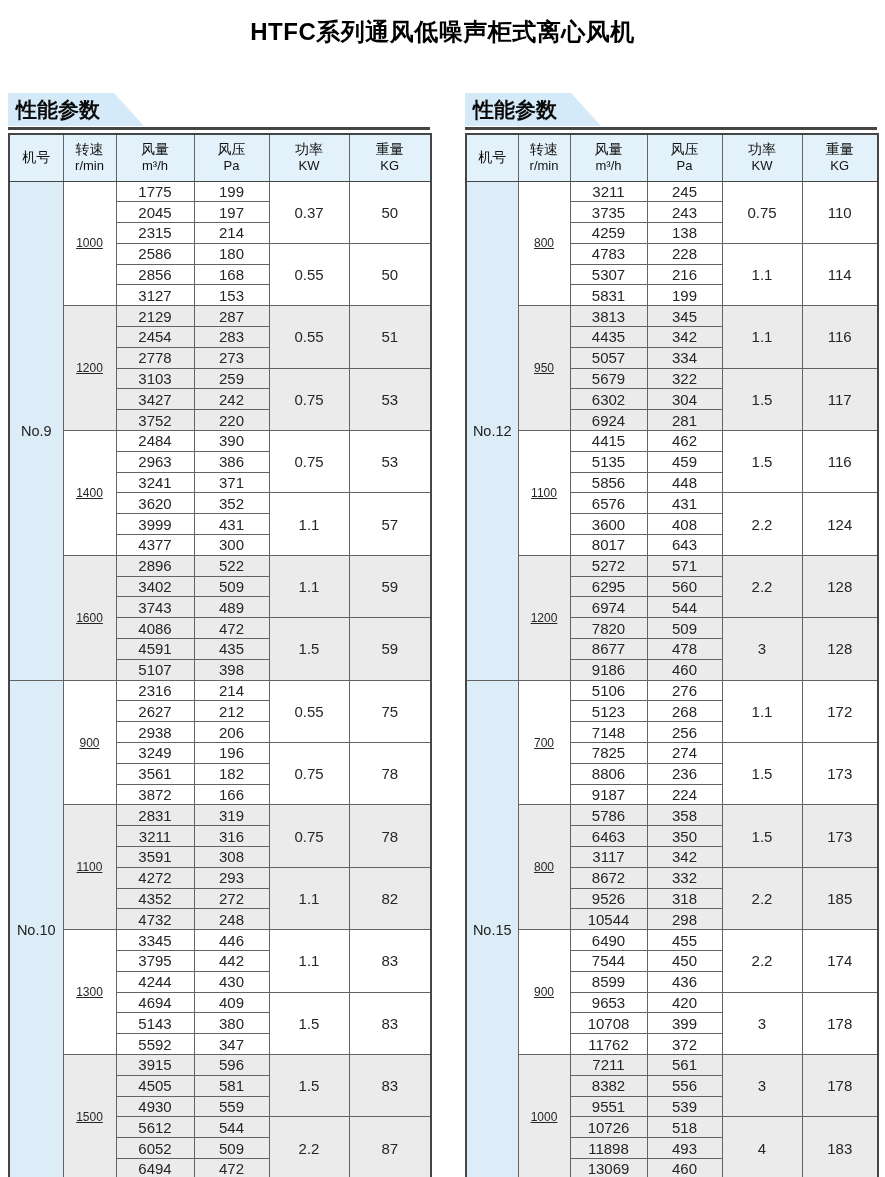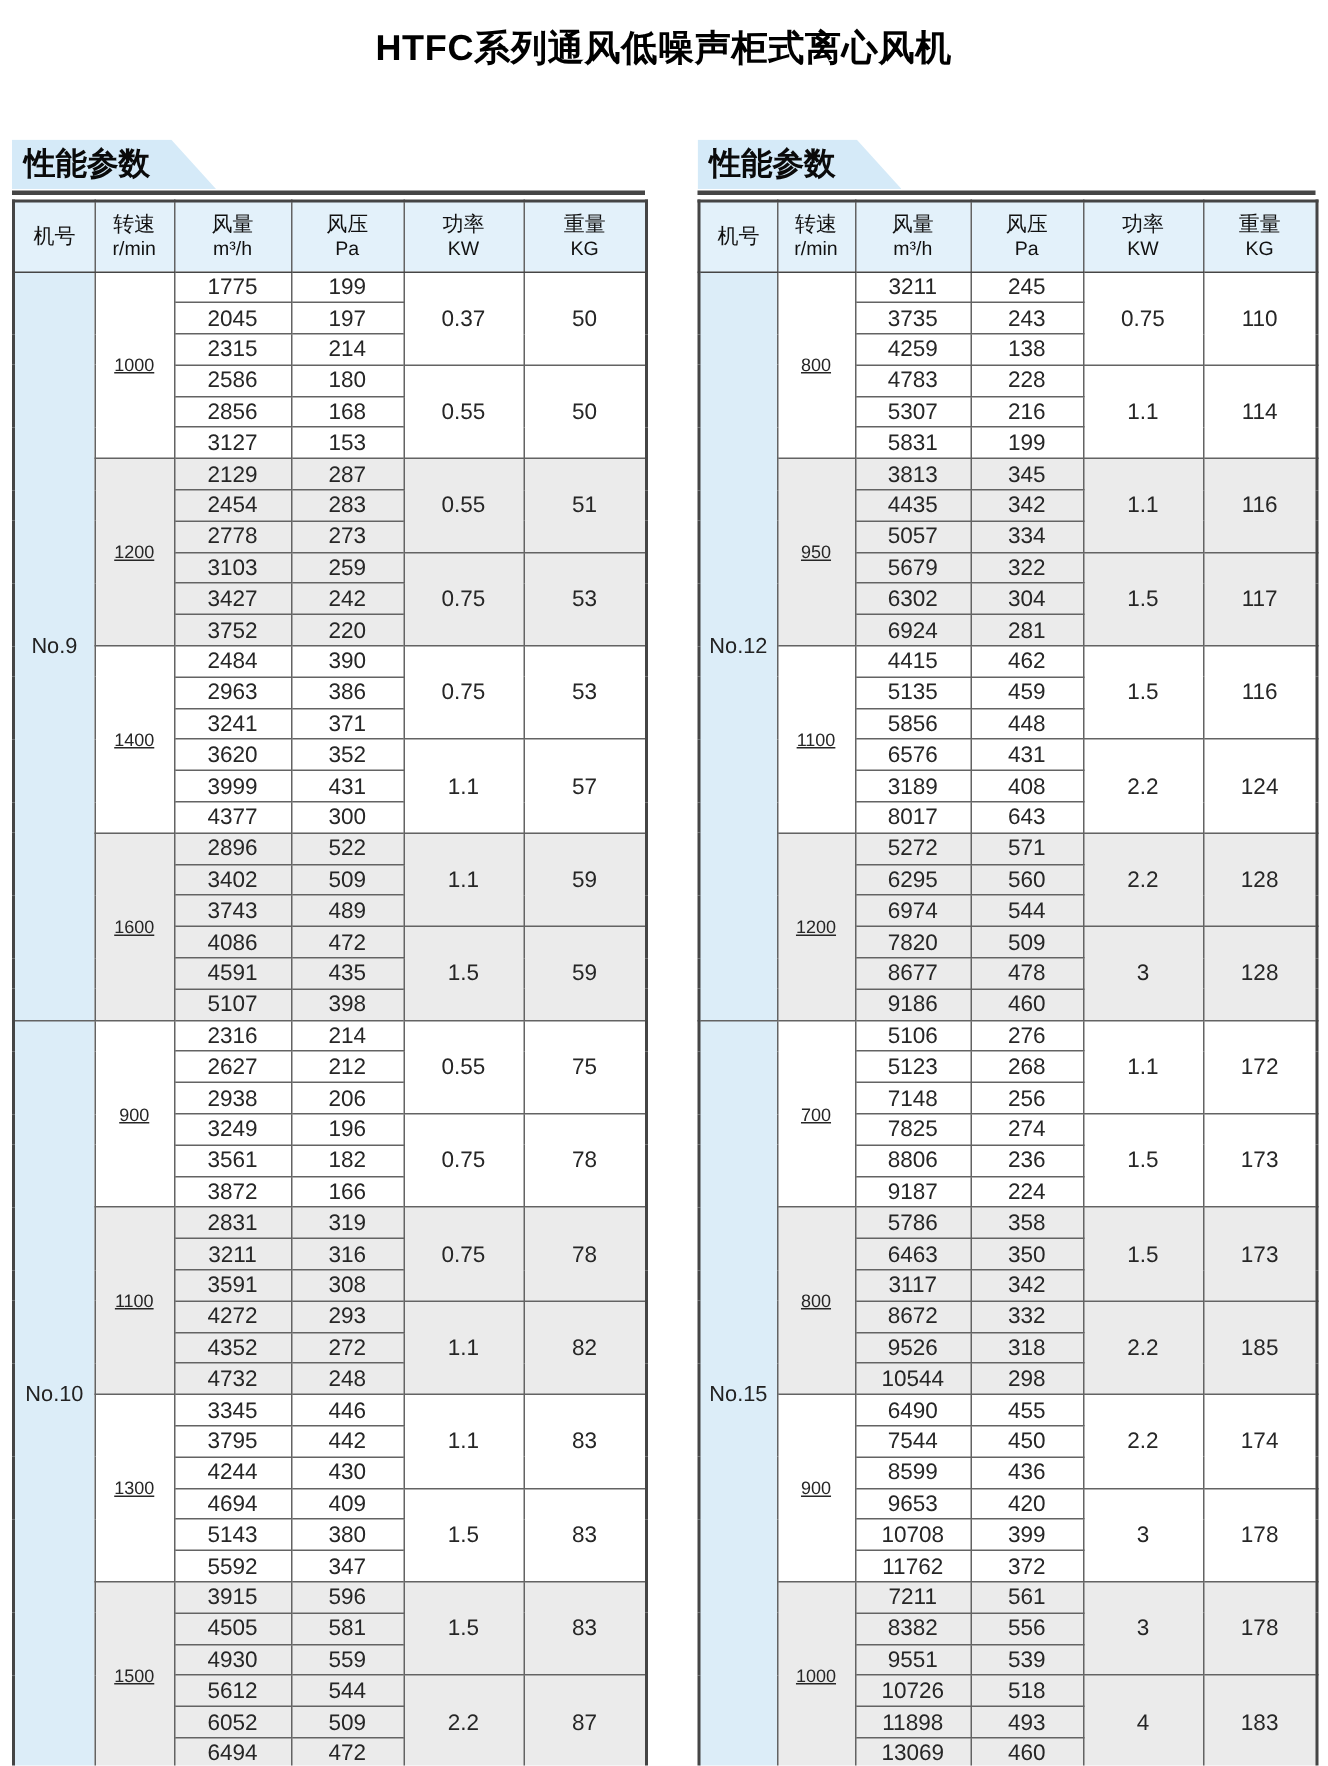--- a/index.html
+++ b/index.html
@@ -447,21 +447,21 @@
           <td class="num-cell">5856</td>
           <td class="num-cell">448</td>
         </tr>
         <tr class="g-plain">
           <td class="num-cell">6576</td>
           <td class="num-cell">431</td>
           <td class="num-cell" rowspan="3">2.2</td>
           <td class="num-cell" rowspan="3">124</td>
         </tr>
         <tr class="g-plain">
-          <td class="num-cell">3189</td>
+          <td class="num-cell">3600</td>
           <td class="num-cell">408</td>
         </tr>
         <tr class="g-plain">
           <td class="num-cell">8017</td>
           <td class="num-cell">643</td>
         </tr>
         <tr class="g-shade">
           <td class="speed-cell" rowspan="6">1200</td>
           <td class="num-cell">5272</td>
           <td class="num-cell">571</td>

